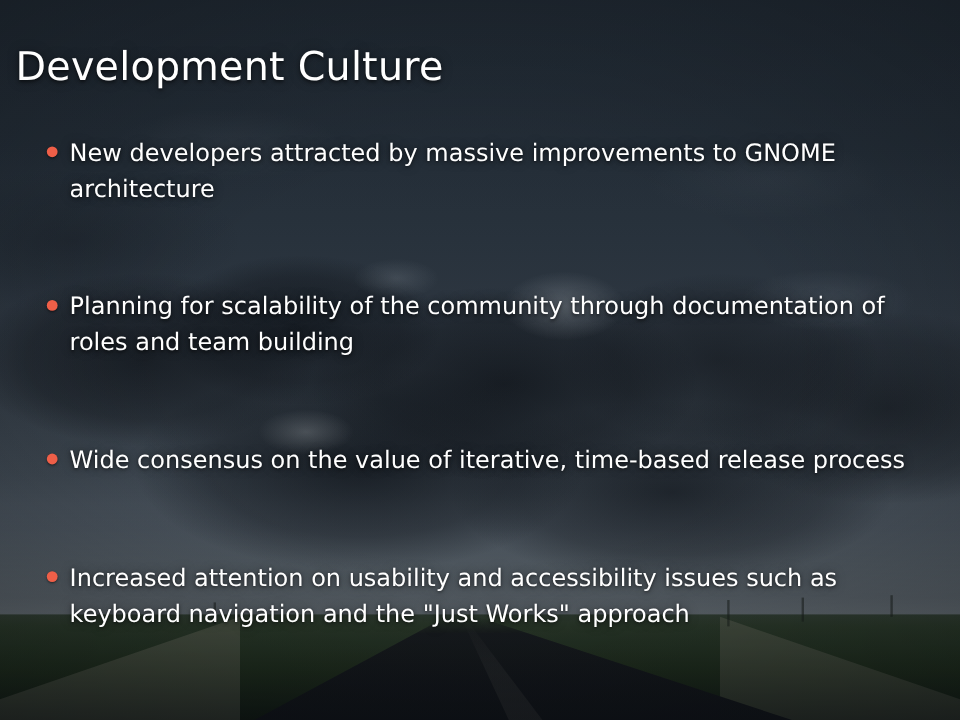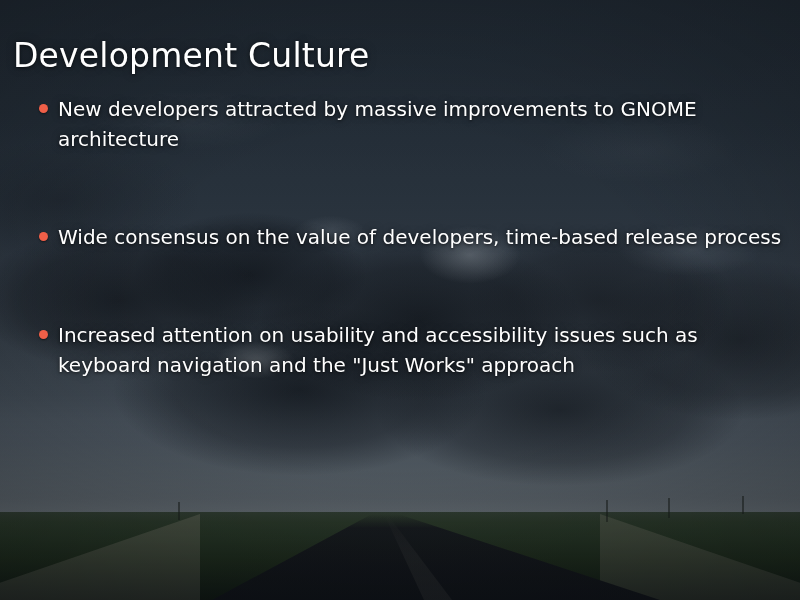--- a/index.html
+++ b/index.html
@@ -186,20 +186,21 @@
     position: absolute;
     left: 38px;
     top: 94px;
     width: 745px;
   }
 
   .bullet-item {
     position: relative;
     padding-left: 20px;
     margin-bottom: 68px;
+    margin-top: 18px;
   }
   .bullet-item:last-child { margin-bottom: 0; }
 
   .bullet-dot {
     position: absolute;
     left: 1px;
     top: 10px;
     width: 9px;
     height: 9px;
     border-radius: 50%;
@@ -239,24 +240,28 @@
 
     <h1 class="slide-title">Development Culture</h1>
 
     <ul class="bullet-list" style="list-style:none;margin:0;padding:0;">
 
       <li class="bullet-item">
         <span class="bullet-dot" style="background: rgb(239, 95, 72);"></span>
         <span class="bullet-text">New developers attracted by massive improvements to GNOME architecture</span>
       </li>
 
-
-      <li class="bullet-item">
-        <span class="bullet-dot" style="background: rgb(239, 95, 72);"></span>
-        <span class="bullet-text">Wide consensus on the value of developers, time-based release process</span>
+      <li class="bullet-item">
+        <span class="bullet-dot" style="background: rgb(239, 95, 72);"></span>
+        <span class="bullet-text">Planning for scalability of the community through documentation of roles and team building</span>
+      </li>
+
+      <li class="bullet-item">
+        <span class="bullet-dot" style="background: rgb(239, 95, 72);"></span>
+        <span class="bullet-text">Wide consensus on the value of iterative, time-based release process</span>
       </li>
 
 
       <li class="bullet-item">
         <span class="bullet-dot" style="background: rgb(239, 95, 72);"></span>
         <span class="bullet-text">Increased attention on usability and accessibility issues such as keyboard navigation and the "Just Works" approach</span>
       </li>
 
     </ul>
   </div>

